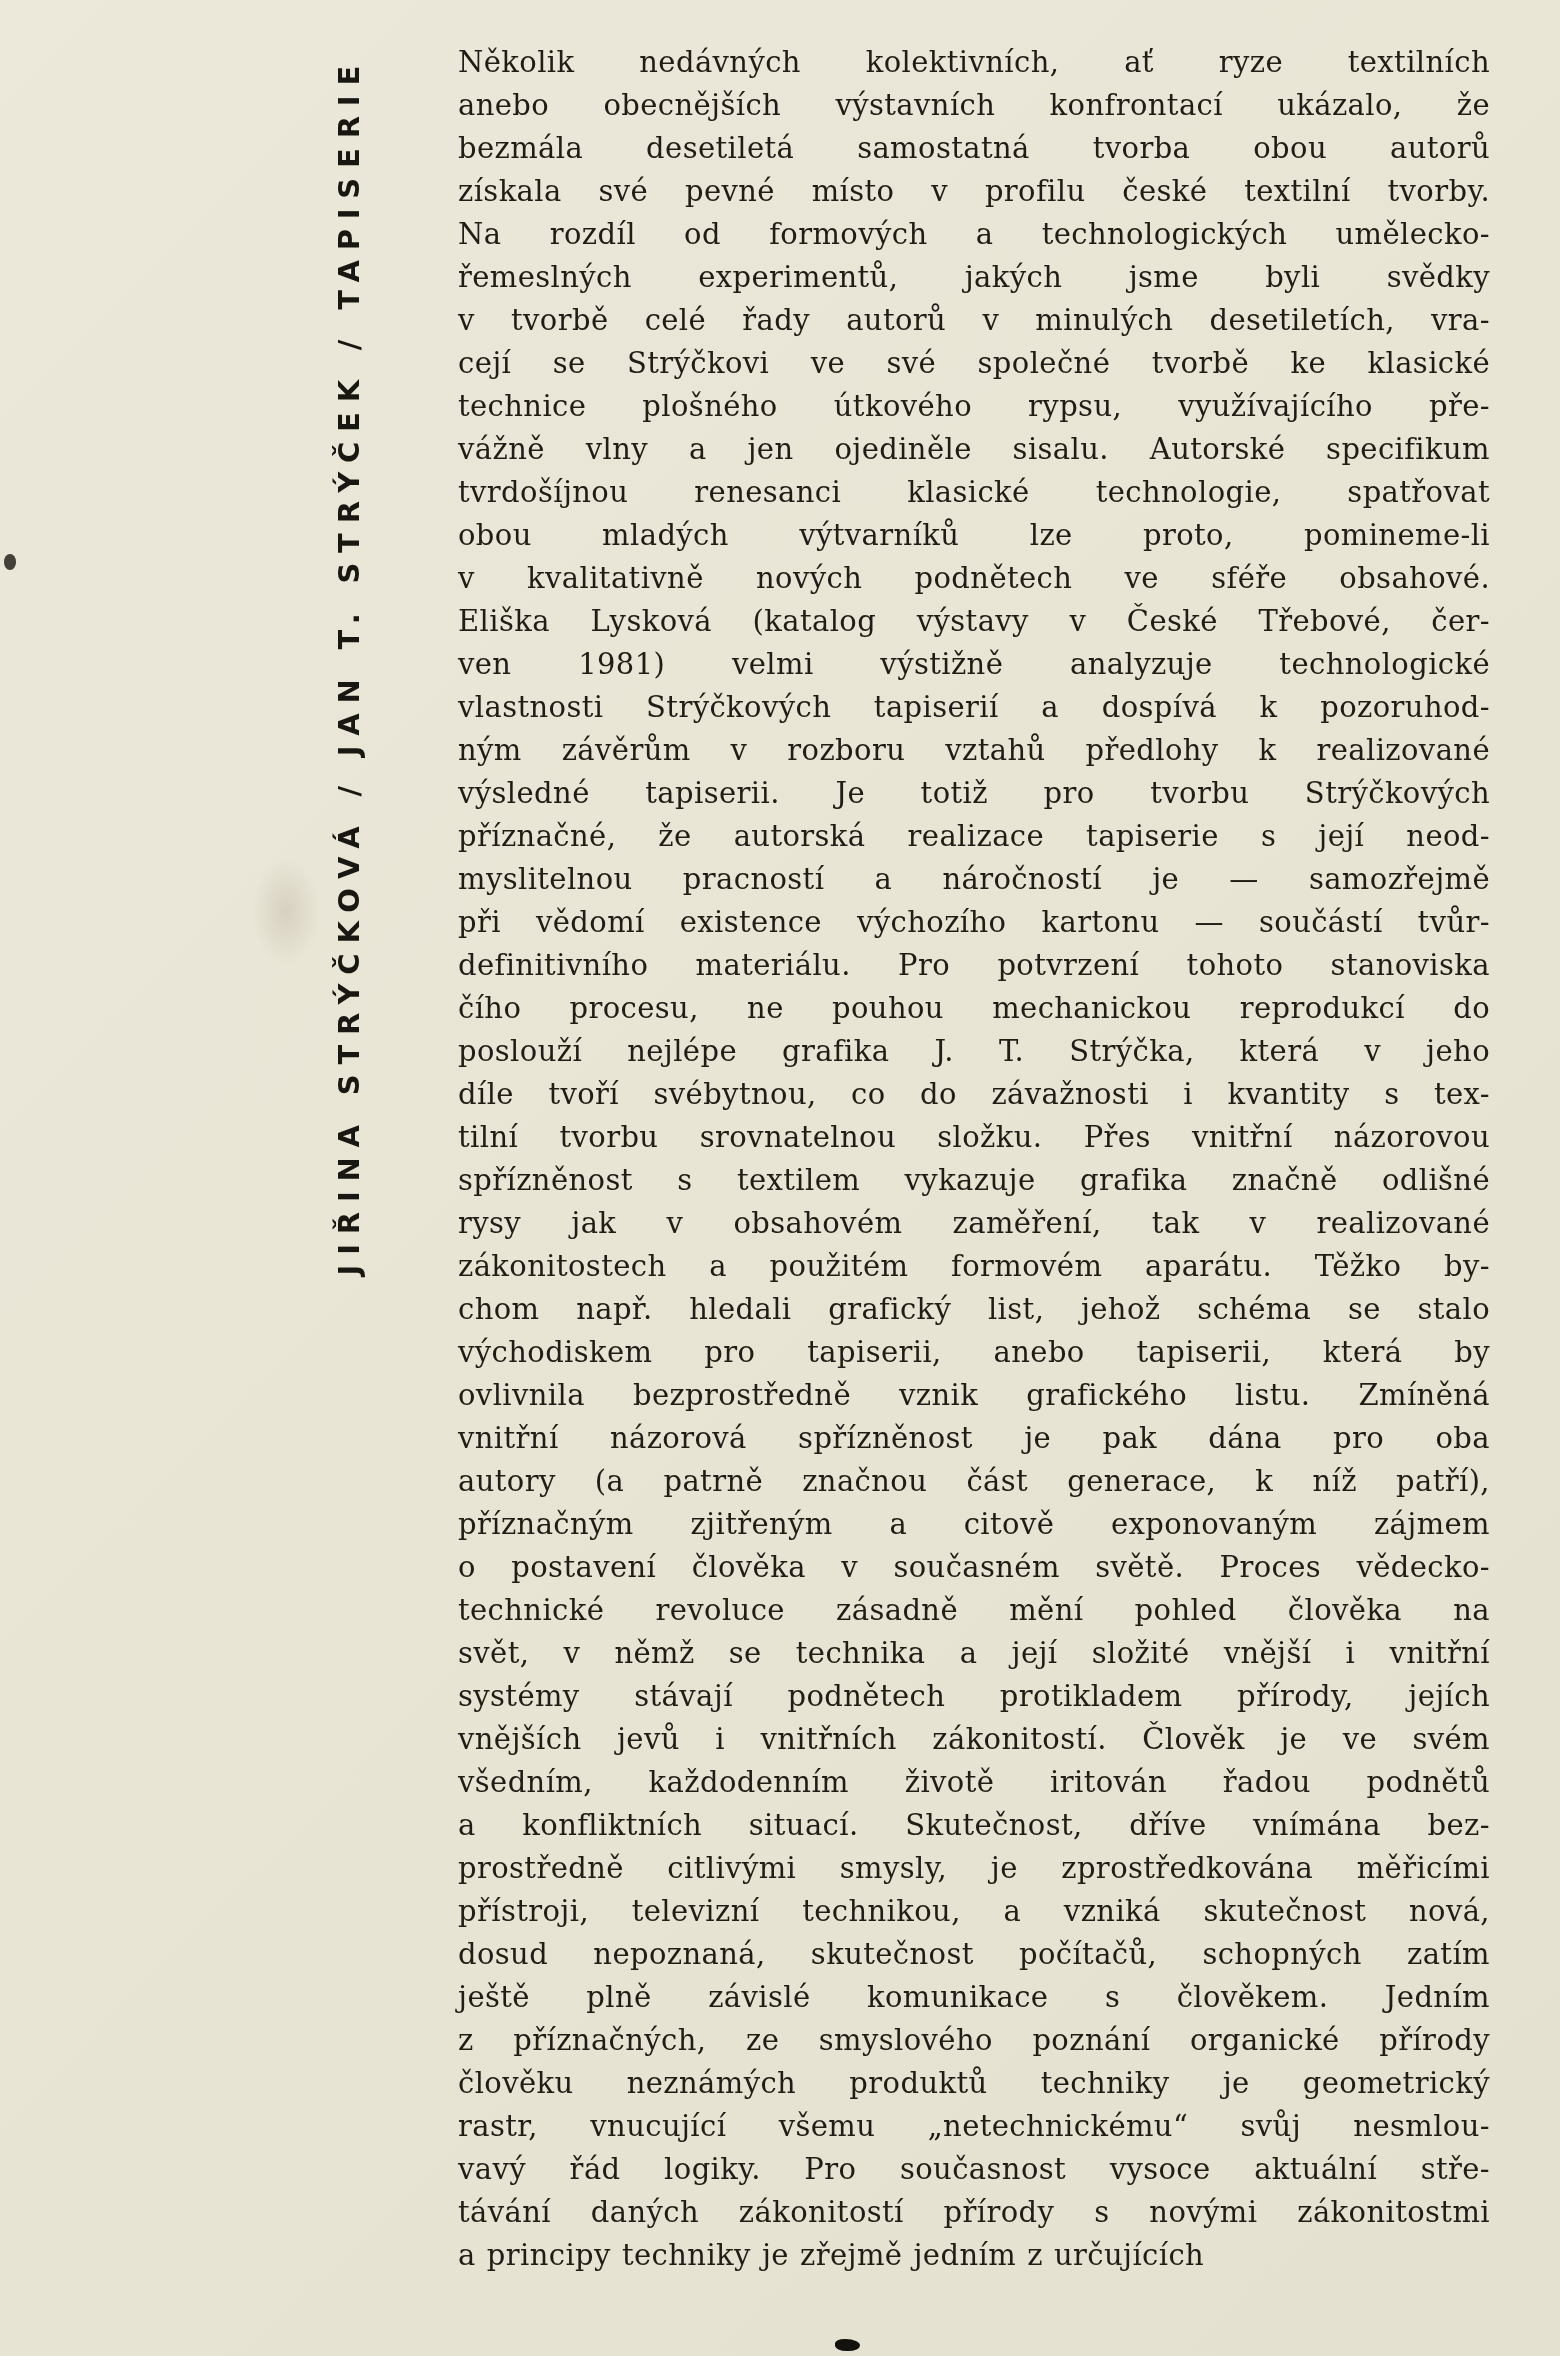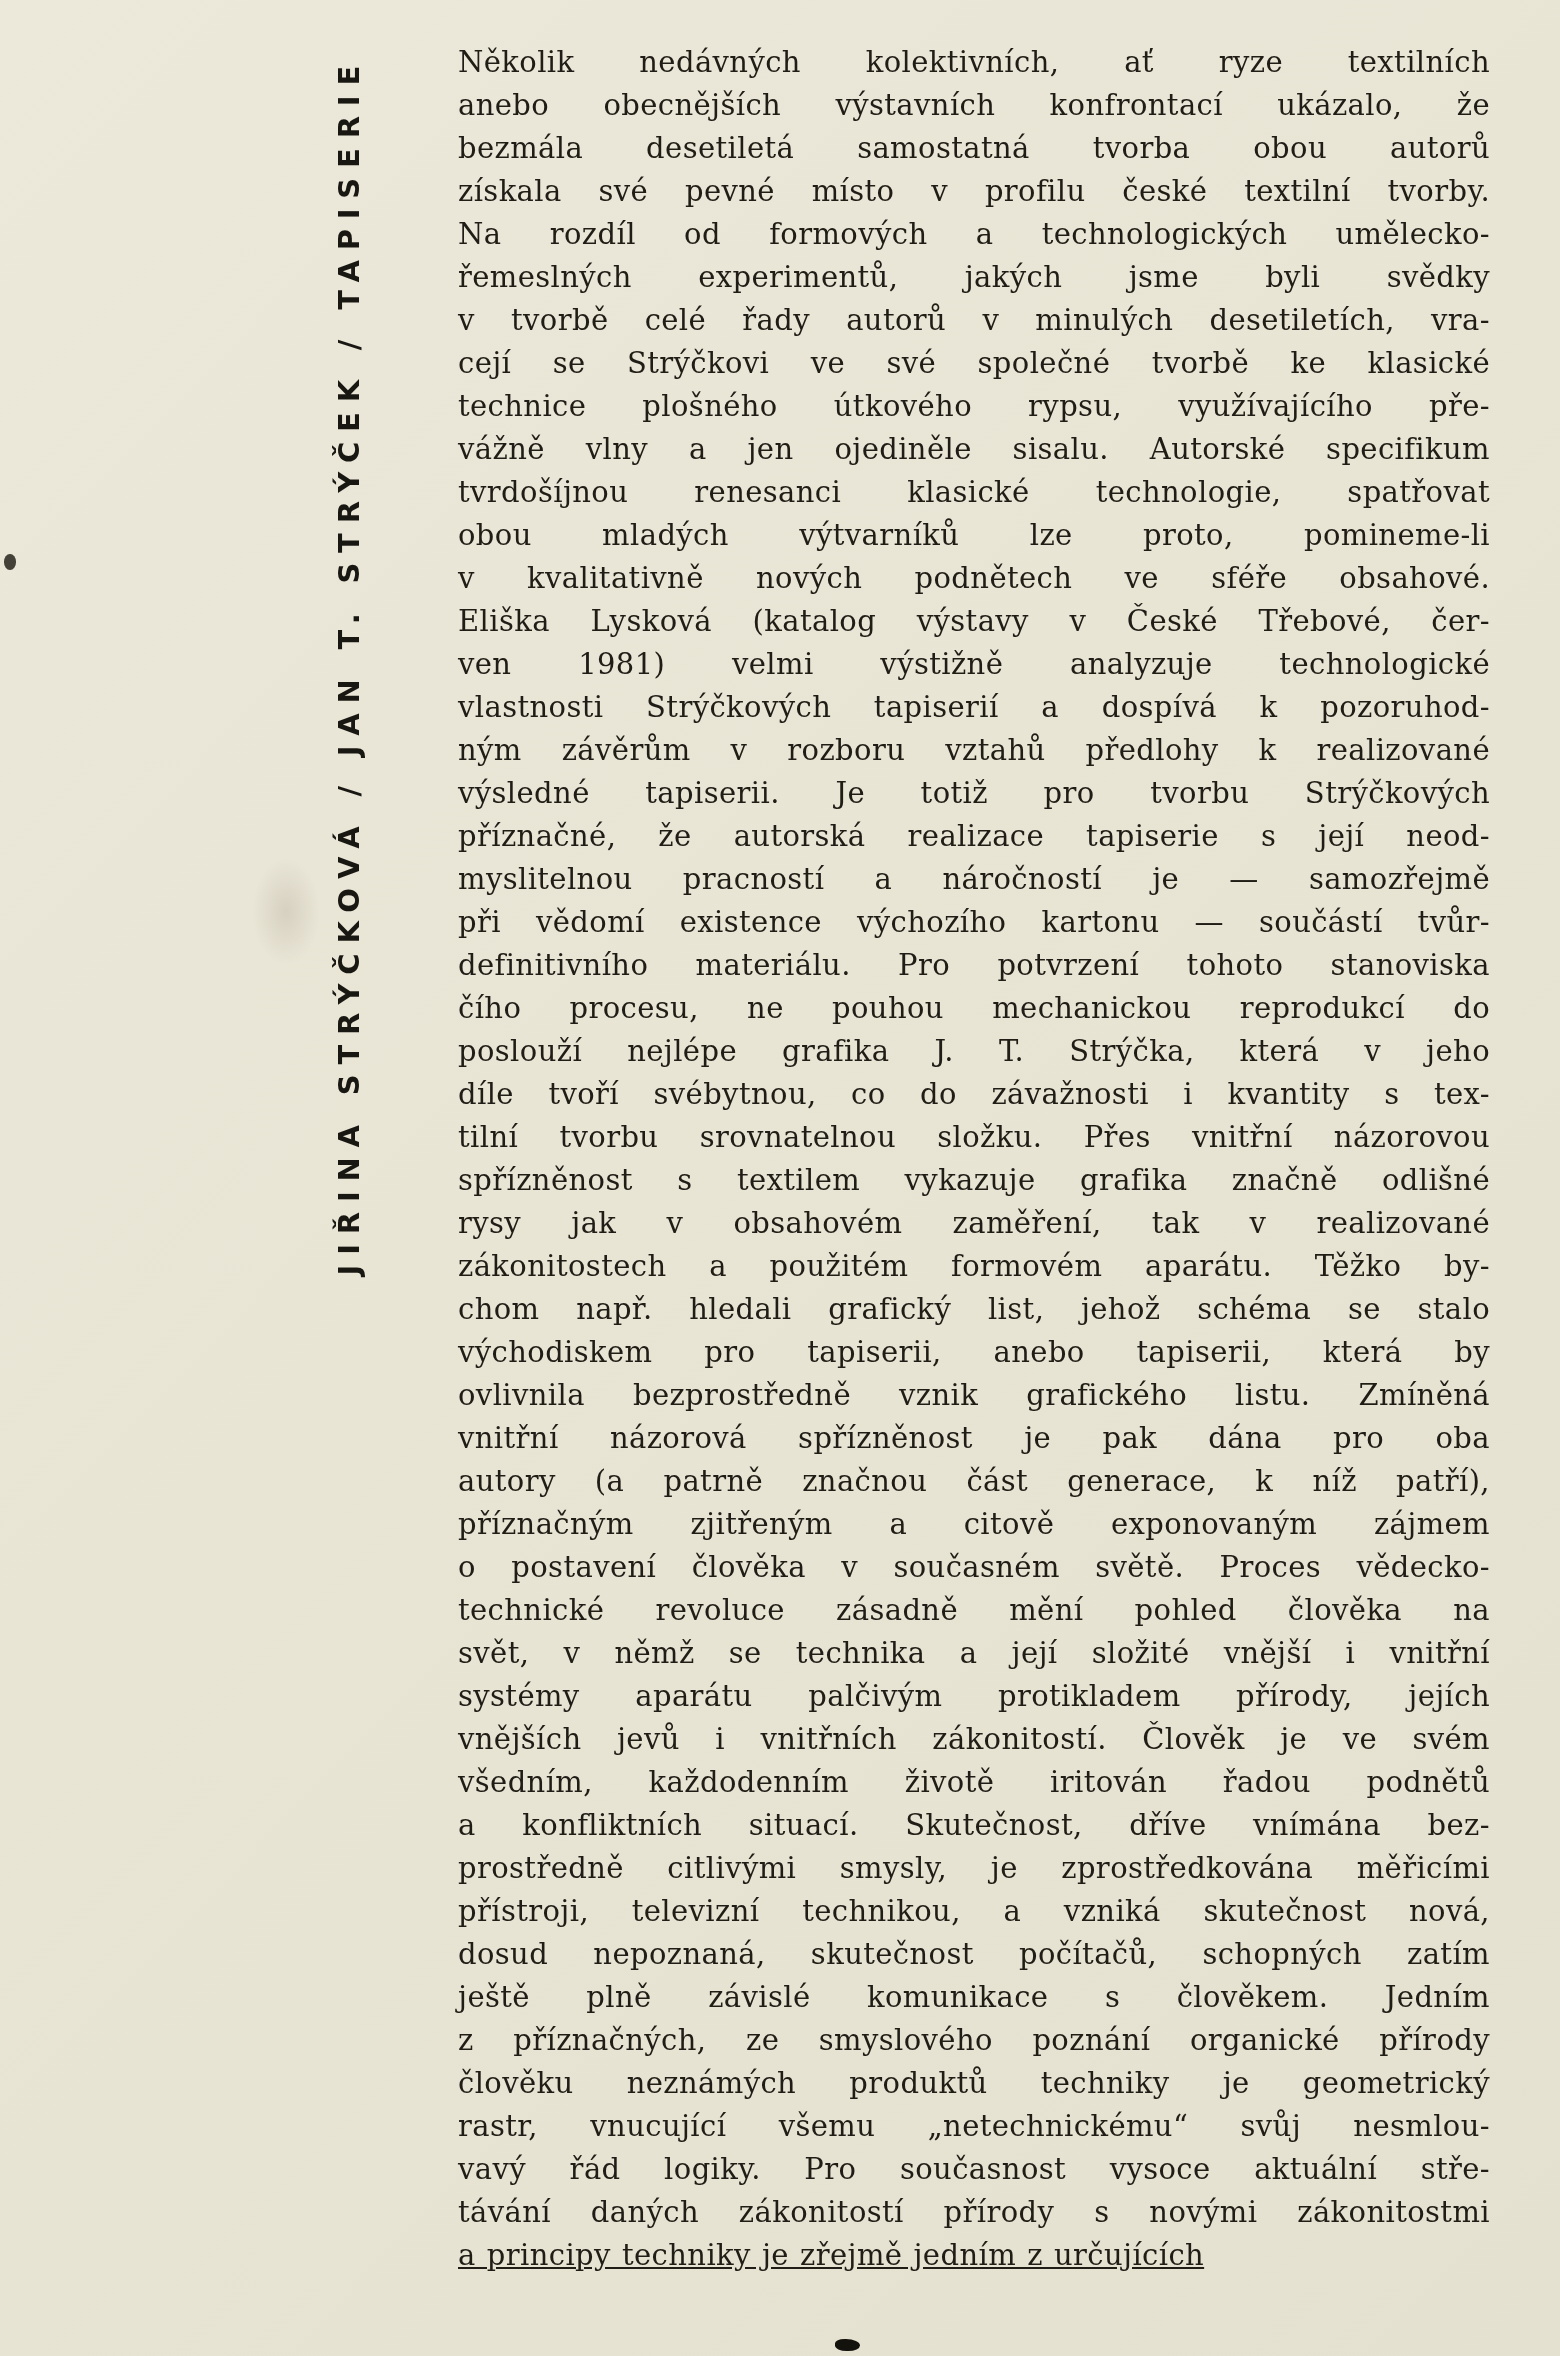--- a/index.html
+++ b/index.html
@@ -48,21 +48,20 @@
     line-height: 43px;
     letter-spacing: 0.4px;
     word-spacing: 1.5px;
     text-align: justify;
     text-align-last: justify;
     color: #201d16;
     white-space: normal;
   }
   .textblock .line:last-child {
     text-align-last: left;
-    text-decoration: underline;
   }
   
   .speck {
     position: absolute;
     background: #26231c;
     border-radius: 50%;
   }
   .speck-a { left: 3.9px;  top: 554px;  width: 11.7px; height: 15.6px; opacity: .85; }
   .speck-b { left: 835px; top: 2339px; width: 25px; height: 11.7px; border-radius: 40% 60% 50% 50%; background: #14120d; }
   .smudge  { left: 252px; top: 858px; width: 68px; height: 107px; position: absolute;
@@ -110,21 +109,21 @@
       <div class="line">zákonitostech a použitém formovém aparátu. Těžko by-</div>
       <div class="line">chom např. hledali grafický list, jehož schéma se stalo</div>
       <div class="line">východiskem pro tapiserii, anebo tapiserii, která by</div>
       <div class="line">ovlivnila bezprostředně vznik grafického listu. Zmíněná</div>
       <div class="line">vnitřní názorová spřízněnost je pak dána pro oba</div>
       <div class="line">autory (a patrně značnou část generace, k níž patří),</div>
       <div class="line">příznačným zjitřeným a citově exponovaným zájmem</div>
       <div class="line">o postavení člověka v současném světě. Proces vědecko-</div>
       <div class="line">technické revoluce zásadně mění pohled člověka na</div>
       <div class="line">svět, v němž se technika a její složité vnější i vnitřní</div>
-      <div class="line">systémy aparátu palčivým protikladem přírody, jejích</div>
+      <div class="line">systémy stávají podnětech protikladem přírody, jejích</div>
       <div class="line">vnějších jevů i vnitřních zákonitostí. Člověk je ve svém</div>
       <div class="line">všedním, každodenním životě iritován řadou podnětů</div>
       <div class="line">a konfliktních situací. Skutečnost, dříve vnímána bez-</div>
       <div class="line">prostředně citlivými smysly, je zprostředkována měřicími</div>
       <div class="line">přístroji, televizní technikou, a vzniká skutečnost nová,</div>
       <div class="line">dosud nepoznaná, skutečnost počítačů, schopných zatím</div>
       <div class="line">ještě plně závislé komunikace s člověkem. Jedním</div>
       <div class="line">z příznačných, ze smyslového poznání organické přírody</div>
       <div class="line">člověku neznámých produktů techniky je geometrický</div>
       <div class="line">rastr, vnucující všemu „netechnickému“ svůj nesmlou-</div>

